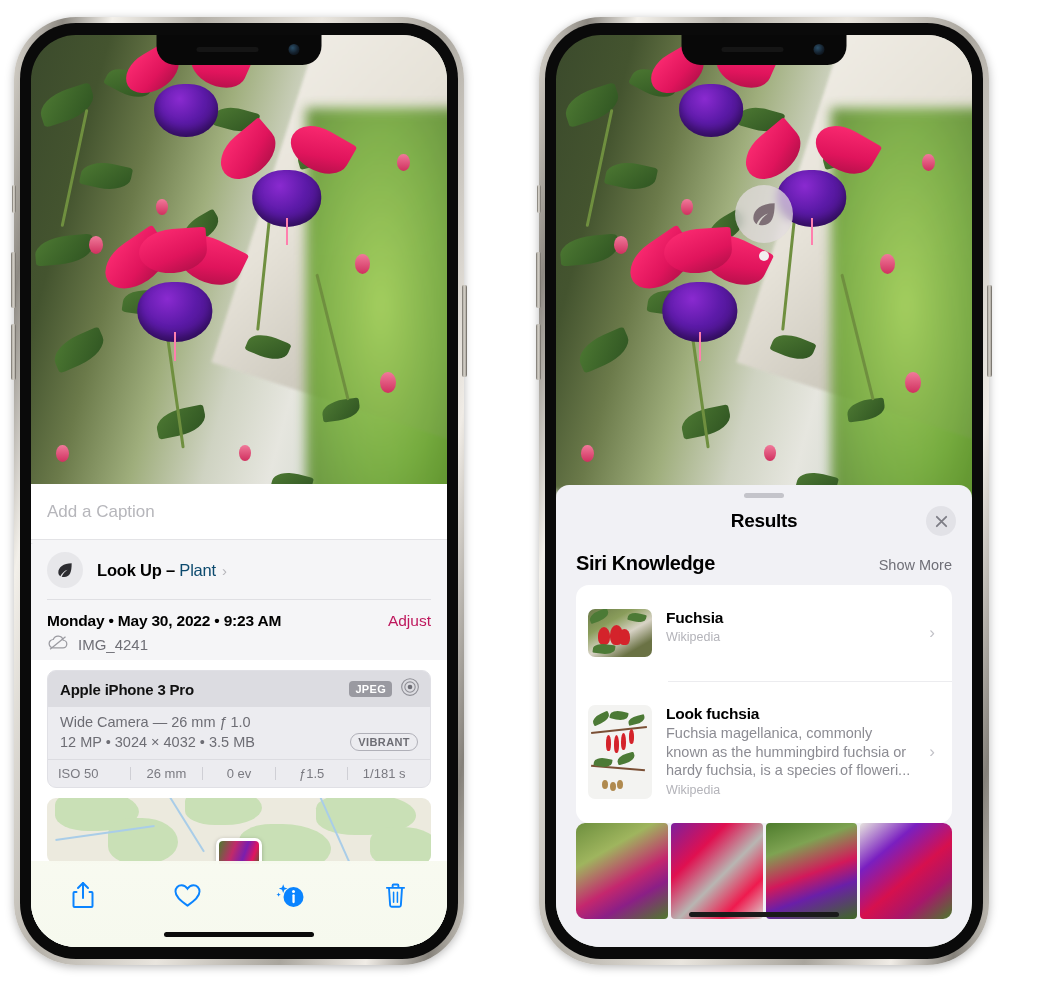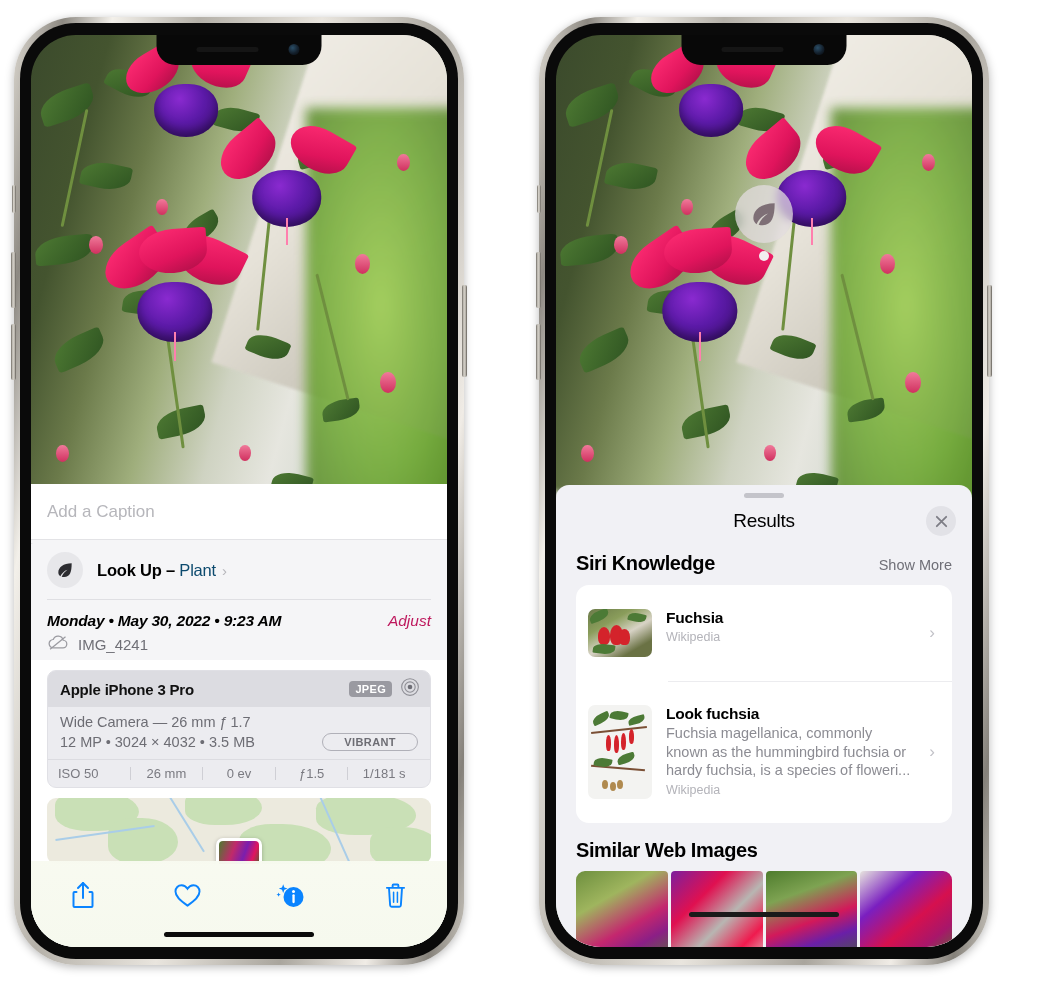--- a/index.html
+++ b/index.html
@@ -155,21 +155,21 @@
   }
   .sparkle {
     position:absolute; left:-10px; top:-4px; color:#dadade; font-size:15px; line-height:1;
   }
   .lookup-text { font-size:16.5px; color:#000; font-weight:700; letter-spacing:-.2px; }
   .lookup-text .dash { font-weight:700; }
   .lookup-text .sub { color:#0c4a6e; font-weight:400; }
   .chev { color:#b6b6bb; font-size:15px; margin-left:6px; }
 
   .meta-block { background:#f5f5f7; padding:12px 16px 6px; }
-  .meta-line1 { display:flex; align-items:flex-start; justify-content:space-between;font-style:italic; }
+  .meta-line1 { display:flex; align-items:flex-start; justify-content:space-between; }
   .meta-date { font-size:15.5px; font-weight:700; color:#000; letter-spacing:-.2px; }
   .adjust { font-size:15.5px; color:#be185d; }
   .meta-line2 { display:flex; align-items:center; gap:9px; margin-top:5px; }
   .meta-file { font-size:15px; color:#6f6f76; }
 
   .exif-card {
     margin:10px 16px 0; border-radius:9px; overflow:hidden;
     background:#ececf0; border:1px solid #e0e0e5;
   }
   .exif-head {
@@ -181,21 +181,21 @@
   .tag-jpeg {
     background:#9a9aa1; color:#fff; font-size:11px; font-weight:700;
     padding:2px 6px; border-radius:4px; letter-spacing:.3px;
   }
   .exif-body { padding:7px 12px 8px; }
   .exif-lens { font-size:14.5px; color:#6d6d74; }
   .exif-row2 { display:flex; align-items:center; justify-content:space-between; margin-top:3px; }
   .exif-size { font-size:14.5px; color:#6d6d74; }
   .tag-vibrant {
     border:1px solid #b0b0b8; color:#6d6d74; font-size:11px; font-weight:600;
-    padding:2px 21px; border-radius:9px; letter-spacing:.4px;
+    padding:2px 7px; border-radius:9px; letter-spacing:.4px;
   }
   .exif-foot {
     display:flex; align-items:center; border-top:1px solid #dcdce1;
     padding:6px 10px; gap:0; font-size:13px; color:#7a7a81;
   }
   .exif-foot span { flex:1; text-align:center; }
   .exif-foot span:first-child { text-align:left; }
   .exif-foot span:last-child { }
   .exif-foot .sep { flex:0 0 1px; height:13px; background:#cfcfd5; }
 
@@ -250,21 +250,21 @@
     border-radius:13px 13px 0 0;
     z-index:20; overflow:hidden;
   }
   .grabber {
     width:40px; height:5px; border-radius:3px; background:#c4c4ca;
     margin:8px auto 0;
   }
   .results-head {
     position:relative; height:46px; display:flex; align-items:center; justify-content:center;
   }
-  .results-title { font-size:19px; font-weight:400; color:#000; letter-spacing:-.3px; }
+  .results-title { font-size:19px; font-weight:700; color:#000; letter-spacing:-.3px; }
   .close-btn {
     position:absolute; right:16px; top:50%; transform:translateY(-50%);
     width:30px; height:30px; border-radius:50%; background:#e2e2e7;
     display:flex; align-items:center; justify-content:center;
   }
   .sec-head {
     display:flex; align-items:baseline; justify-content:space-between;
     padding:8px 20px 10px;
   }
   .sec-title { font-size:20px; font-weight:700; color:#000; letter-spacing:-.4px; }
@@ -467,21 +467,21 @@
                 <span>
                   <svg width="20" height="20" viewBox="0 0 24 24" aria-hidden="true">
                     <circle cx="12" cy="12" r="10" fill="none" stroke="#8e8e95" stroke-width="1.3"></circle>
                     <circle cx="12" cy="12" r="6.2" fill="none" stroke="#8e8e95" stroke-width="1.3"></circle>
                     <circle cx="12" cy="12" r="2.8" fill="#6e6e76"></circle>
                   </svg>
                 </span>
               </span>
             </div>
             <div class="exif-body">
-              <div class="exif-lens">Wide Camera — 26 mm ƒ 1.7</div>
+              <div class="exif-lens">Wide Camera — 26 mm ƒ 1.0</div>
               <div class="exif-row2">
                 <span class="exif-size">12 MP • 3024 × 4032 • 3.5 MB</span>
                 <span class="tag-vibrant">VIBRANT</span>
               </div>
             </div>
             <div class="exif-foot">
               <span>ISO 50</span>
               <i class="sep"></i>
               <span>26 mm</span>
               <i class="sep"></i>
@@ -720,23 +720,20 @@
               <span class="know-text">
                 <span class="know-title">Look fuchsia</span>
                 <span class="know-desc" style="display:block">Fuchsia magellanica, commonly known as the hummingbird fuchsia or hardy fuchsia, is a species of floweri...</span>
                 <span class="know-src" style="display:block">Wikipedia</span>
               </span>
               <span class="know-chev">›</span>
             </div>
 
           </div>
 
-          <div class="sim-head">
-            <span class="sim-title">Similar Web Images</span>
-          </div>
 
           <div class="sim-strip">
             <span class="sim-img" style="background:linear-gradient(150deg,#6d8f3e 0%,#9fb55e 30%,#c4276e 58%,#8b1f86 74%,#4f7a2c 100%)"></span>
             <span class="sim-img" style="background:linear-gradient(135deg,#7d1f9e 0%,#e01050 30%,#b8b6b2 55%,#ef1a4e 78%,#d9d6d2 100%)"></span>
             <span class="sim-img" style="background:linear-gradient(160deg,#4e7c2d 0%,#7ea352 26%,#d2195a 52%,#6a1fa8 70%,#3f6a24 100%)"></span>
             <span class="sim-img" style="background:linear-gradient(140deg,#e7e4de 0%,#7a1fc0 28%,#d6104e 55%,#a8166a 75%,#4b7a2c 100%)"></span>
           </div>
         </div>
 
         <div class="home-bar-dark"></div>

